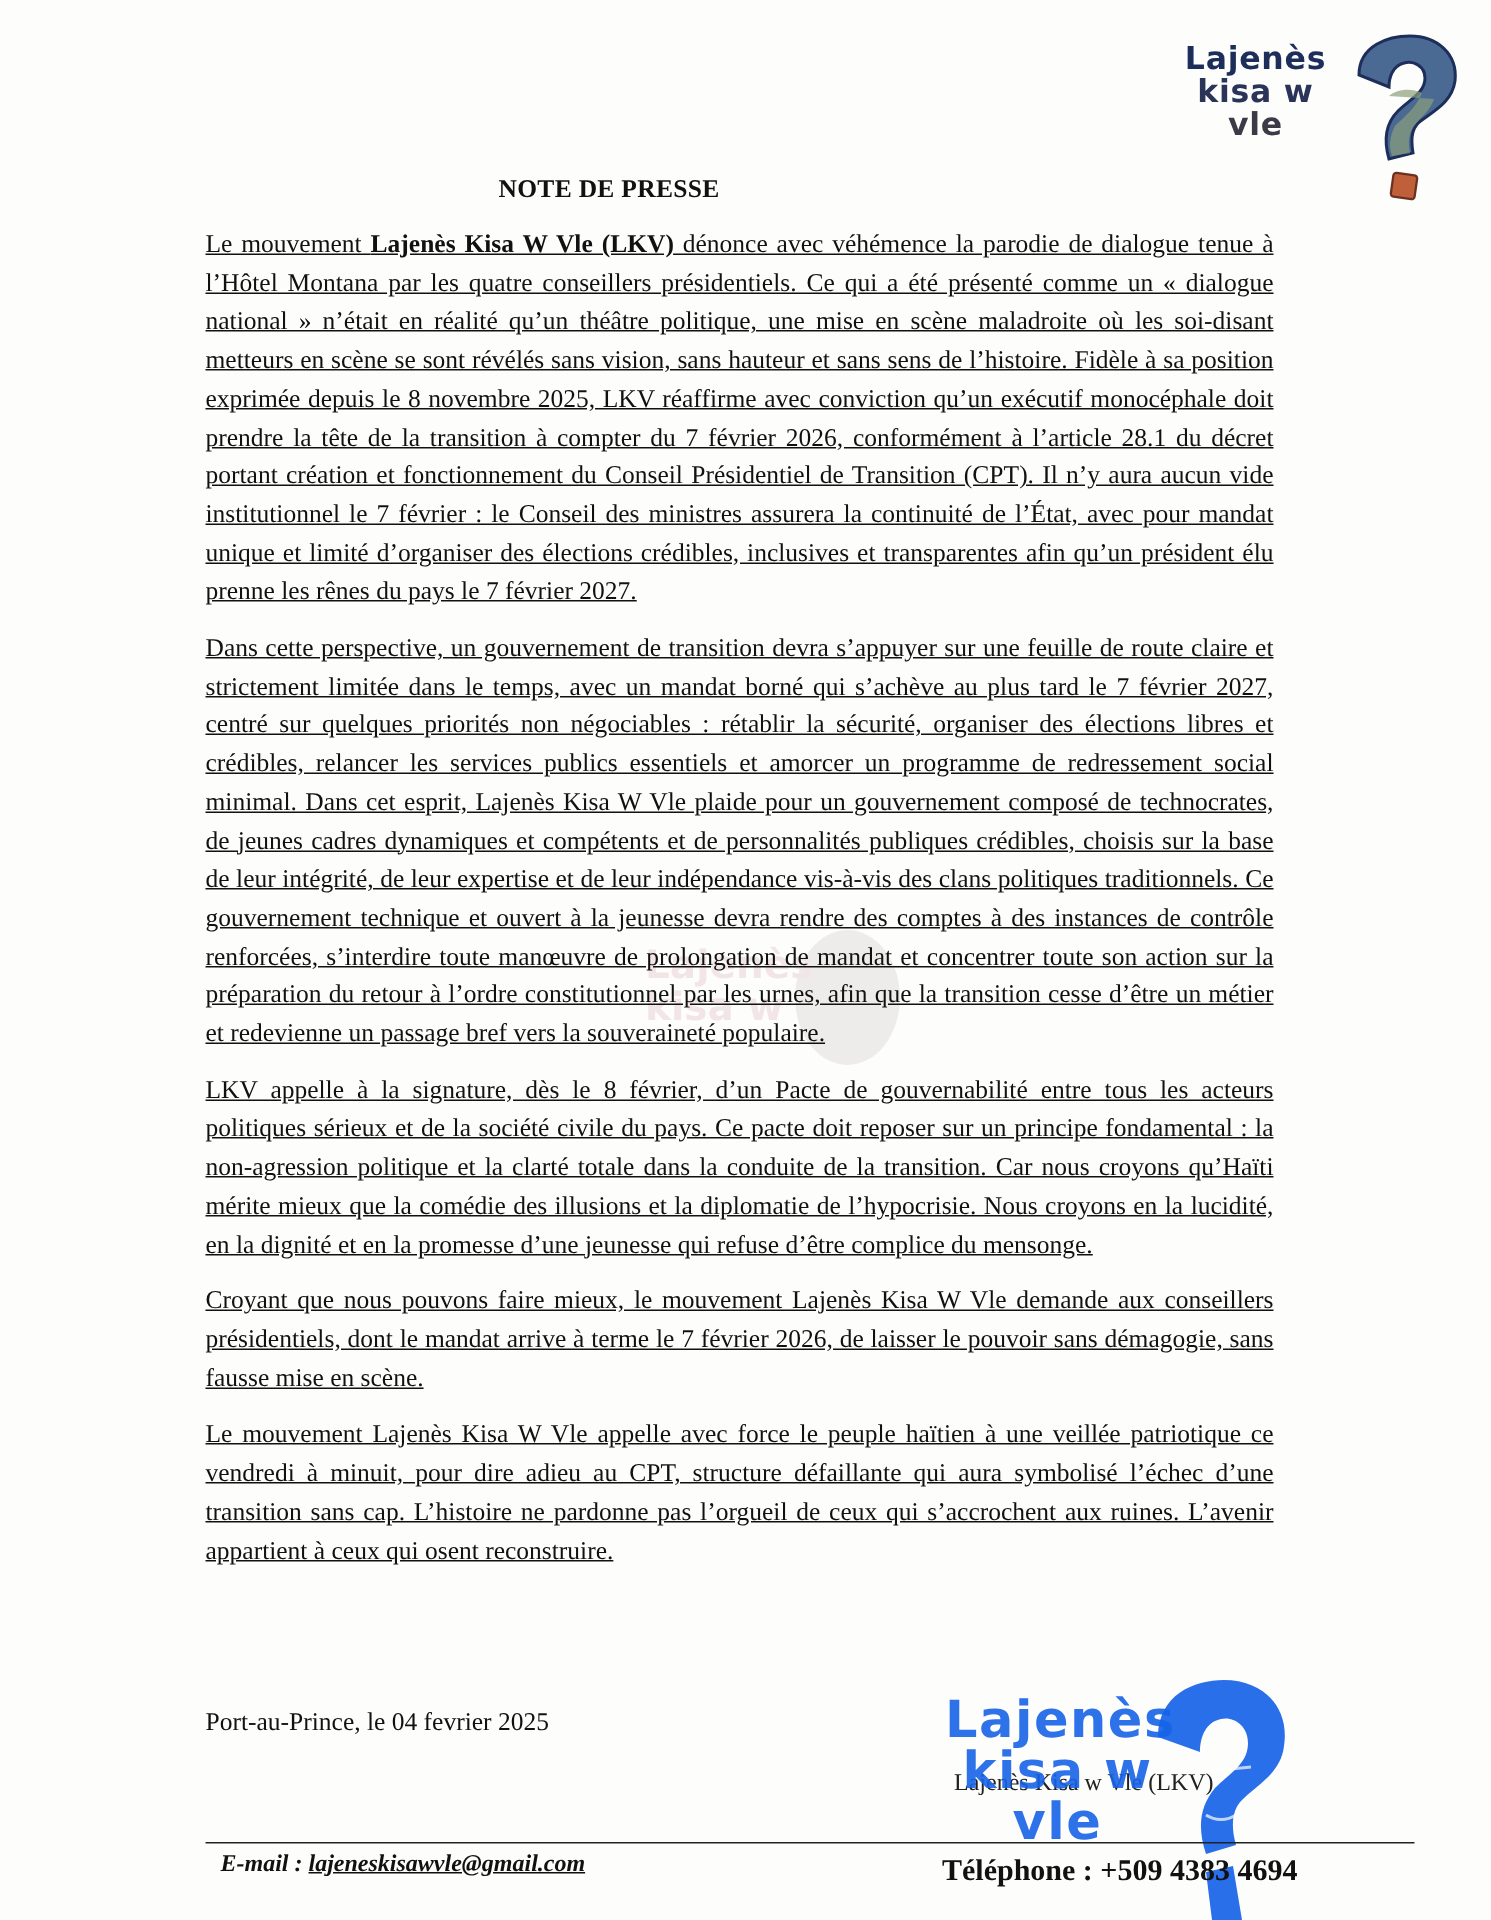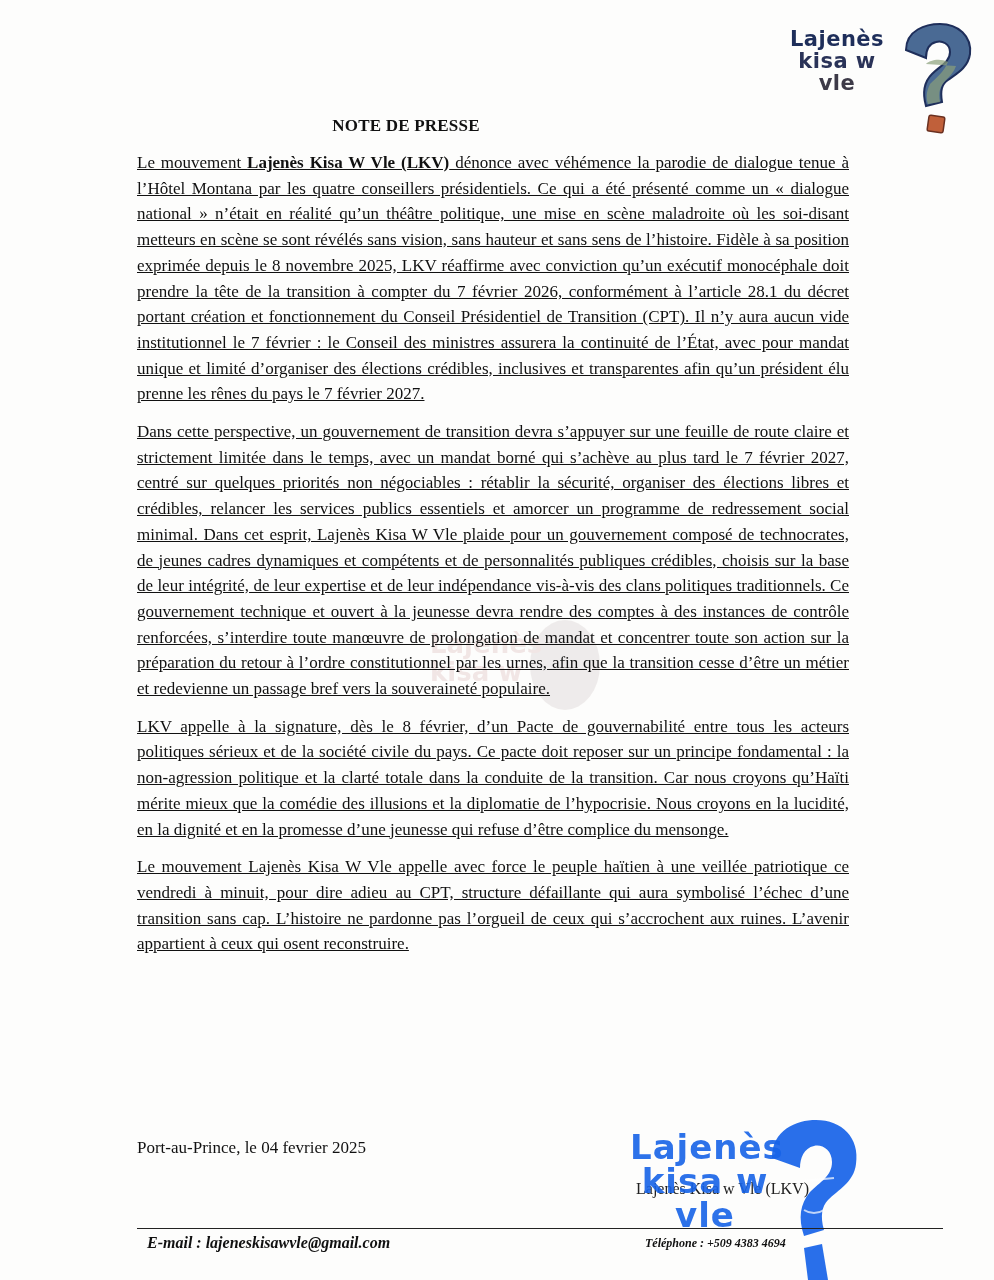--- a/index.html
+++ b/index.html
@@ -164,29 +164,28 @@
     .footer-email {
       position: absolute;
       left: 147px;
       top: 1234px;
       font-weight: bold;
       font-style: italic;
       font-size: 16px;
     }
     .footer-email a {
       color: #111;
+      text-decoration: underline;
     }
     .footer-phone {
       position: absolute;
       left: 628px;
       top: 1236px;
       font-weight: bold;
-      font-style: italic;
-      font-size: 12px;
-      margin-left: 17px;
+      font-size: 20px;
     }
   </style>
 </head>
 <body>
 
 <div class="page">
 
   <div class="header-logo">
     <div class="logo-text">
       <span class="l1">Lajenès</span>
@@ -209,20 +208,21 @@
     <div class="wm-text">
       <div>Lajenès</div>
       <div>kisa w</div>
     </div>
   </div>
 
   <div class="body-text">
     <p><span>Le mouvement </span><b>Lajenès Kisa W Vle (LKV)</b><span> dénonce avec véhémence la parodie de dialogue tenue à l’Hôtel Montana par les quatre conseillers présidentiels. Ce qui a été présenté comme un « dialogue national » n’était en réalité qu’un théâtre politique, une mise en scène maladroite où les soi-disant metteurs en scène se sont révélés sans vision, sans hauteur et sans sens de l’histoire. Fidèle à sa position exprimée depuis le 8 novembre 2025, LKV réaffirme avec conviction qu’un exécutif monocéphale doit prendre la tête de la transition à compter du 7 février 2026, conformément à l’article 28.1 du décret portant création et fonctionnement du Conseil Présidentiel de Transition (CPT). Il n’y aura aucun vide institutionnel le 7 février : le Conseil des ministres assurera la continuité de l’État, avec pour mandat unique et limité d’organiser des élections crédibles, inclusives et transparentes afin qu’un président élu prenne les rênes du pays le 7 février 2027.</span></p>
     <p>Dans cette perspective, un gouvernement de transition devra s’appuyer sur une feuille de route claire et strictement limitée dans le temps, avec un mandat borné qui s’achève au plus tard le 7 février 2027, centré sur quelques priorités non négociables : rétablir la sécurité, organiser des élections libres et crédibles, relancer les services publics essentiels et amorcer un programme de redressement social minimal. Dans cet esprit, Lajenès Kisa W Vle plaide pour un gouvernement composé de technocrates, de jeunes cadres dynamiques et compétents et de personnalités publiques crédibles, choisis sur la base de leur intégrité, de leur expertise et de leur indépendance vis-à-vis des clans politiques traditionnels. Ce gouvernement technique et ouvert à la jeunesse devra rendre des comptes à des instances de contrôle renforcées, s’interdire toute manœuvre de prolongation de mandat et concentrer toute son action sur la préparation du retour à l’ordre constitutionnel par les urnes, afin que la transition cesse d’être un métier et redevienne un passage bref vers la souveraineté populaire.</p>
     <p>LKV appelle à la signature, dès le 8 février, d’un Pacte de gouvernabilité entre tous les acteurs politiques sérieux et de la société civile du pays. Ce pacte doit reposer sur un principe fondamental : la non-agression politique et la clarté totale dans la conduite de la transition. Car nous croyons qu’Haïti mérite mieux que la comédie des illusions et la diplomatie de l’hypocrisie. Nous croyons en la lucidité, en la dignité et en la promesse d’une jeunesse qui refuse d’être complice du mensonge.</p>
+    <p>Croyant que nous pouvons faire mieux, le mouvement Lajenès Kisa W Vle demande aux conseillers présidentiels, dont le mandat arrive à terme le 7 février 2026, de laisser le pouvoir sans démagogie, sans fausse mise en scène.</p>
     <p>Le mouvement Lajenès Kisa W Vle appelle avec force le peuple haïtien à une veillée patriotique ce vendredi à minuit, pour dire adieu au CPT, structure défaillante qui aura symbolisé l’échec d’une transition sans cap. L’histoire ne pardonne pas l’orgueil de ceux qui s’accrochent aux ruines. L’avenir appartient à ceux qui osent reconstruire.</p>
   </div>
 
   <div class="date-line">Port-au-Prince, le 04 fevrier 2025</div>
 
   <div class="signature-name">Lajenès Kisa w Vle (LKV)</div>
 
   <div class="stamp">
     <svg width="100" height="162" viewBox="0 0 100 162">
       <path d="M8 40 C8 12 32 2 52 2 C78 2 96 20 92 46 C90 64 74 72 64 82 C58 88 56 98 60 112 L40 118 C34 100 36 86 46 74 C56 64 68 58 68 44 C68 32 58 26 50 28 C40 30 36 40 36 50 Z" fill="#1763e8" opacity="0.92"></path>

